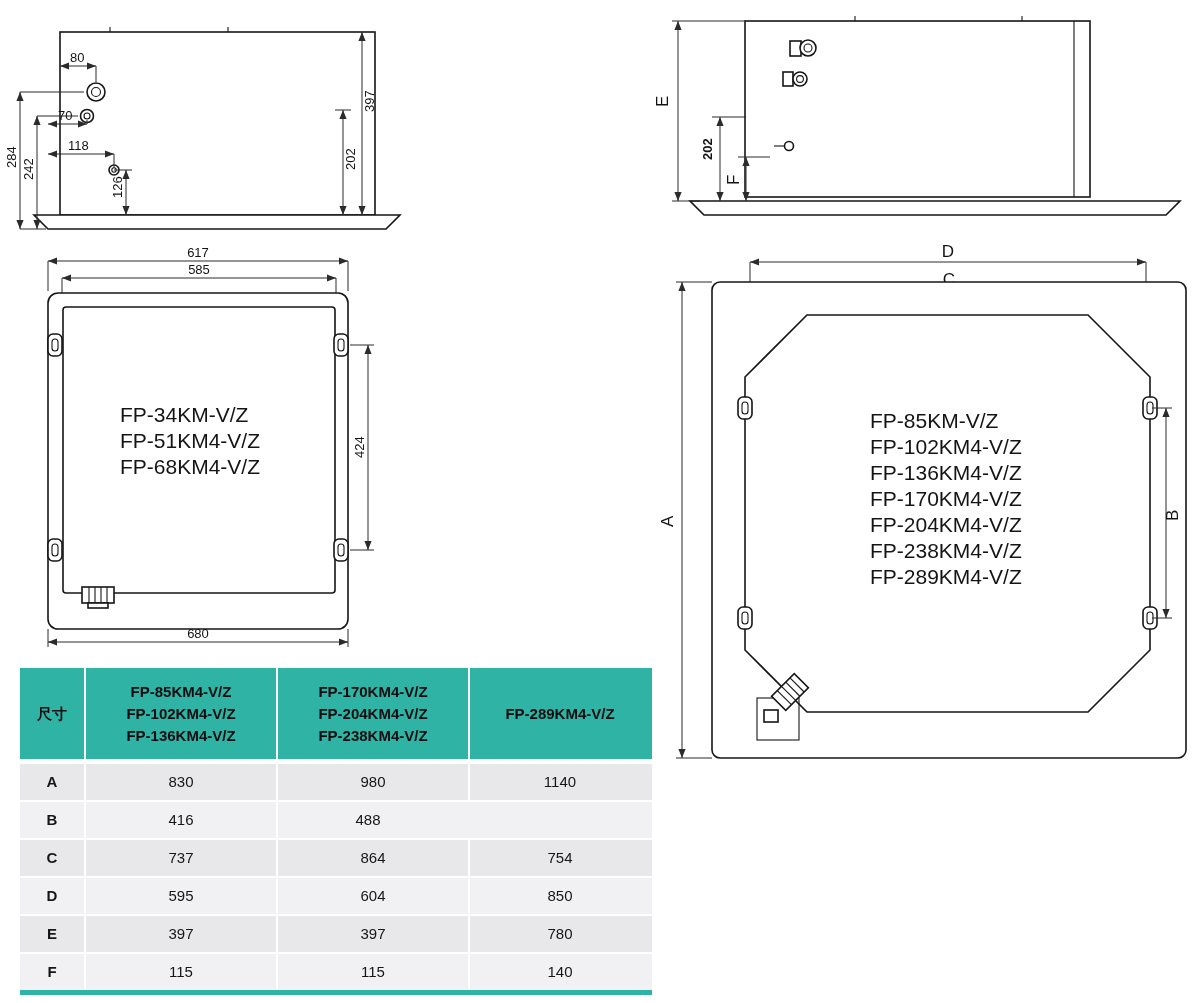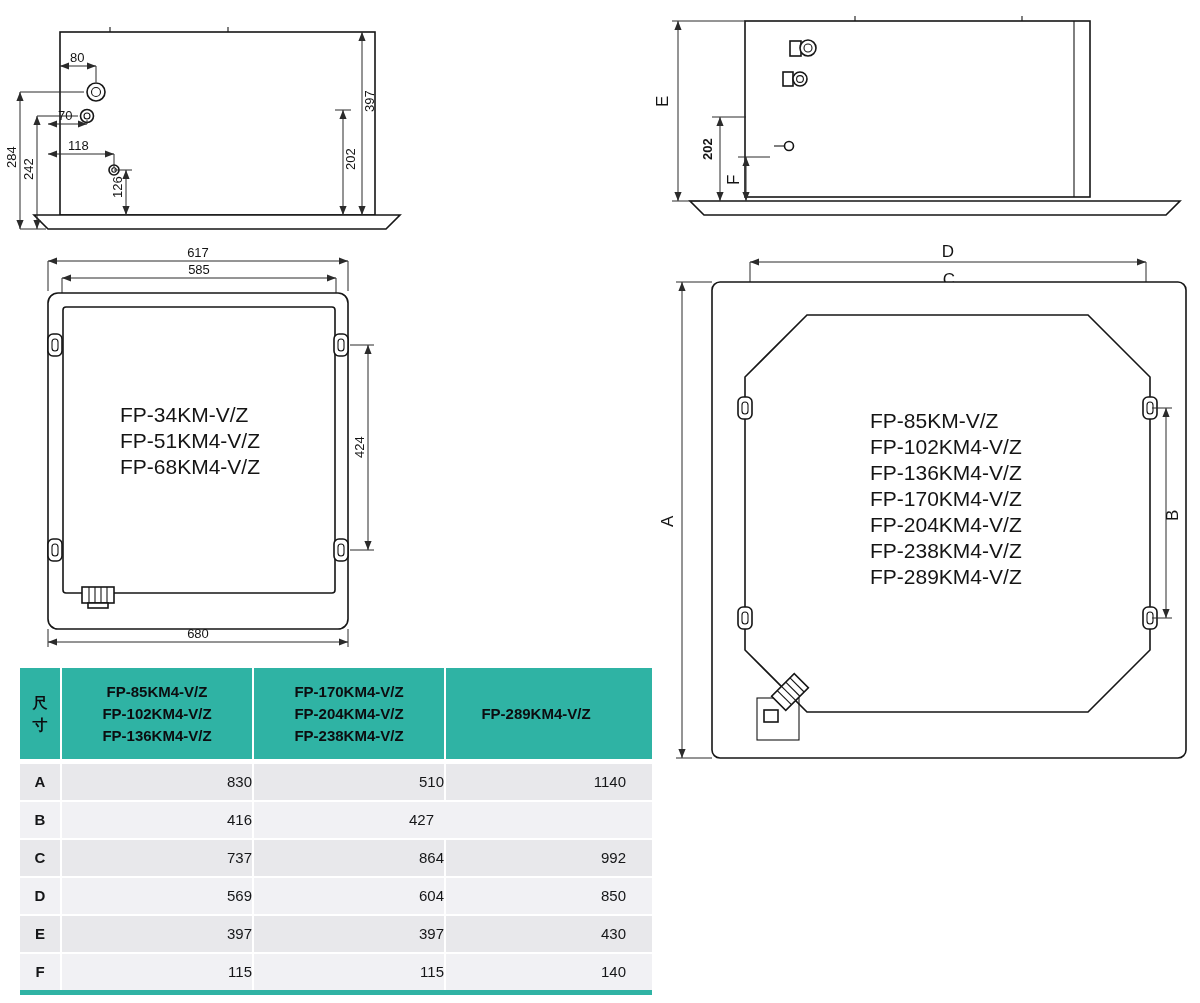--- a/index.html
+++ b/index.html
@@ -21,28 +21,28 @@
 
   
   #dim-table { position:absolute; left:20px; top:668px; width:632px; border-bottom:5px solid #2fb3a4; }
   .t-header { display:flex; background:#2fb3a4; border-bottom:3px solid #fff; }
   .t-hcell {
     display:flex; flex-direction:column; align-items:center; justify-content:center;
     padding:13px 6px; font-weight:bold; font-size:15px; line-height:1.45; color:#0c0d10;
     text-align:center;
   }
   .t-hcell + .t-hcell { border-left:2px solid #fff; }
-  .c0 { width:40px; } .c1 { width:192px; } .c2 { width:192px; } .c3 { width:182px; }
+  .c0 { width:64px; } .c1 { width:192px; } .c2 { width:192px; } .c3 { width:182px; }
   .t-row { display:flex; border-top:2px solid #fff; }
   .t-row:nth-child(even) { background:#e8e8eb; }
   .t-row:nth-child(odd)  { background:#f1f1f4; }
   .t-cell {
     height:36px; line-height:36px; text-align:center; font-size:15px; color:#151618;
   }
-  .t-cell + .t-cell { border-left:2px solid #fff;text-align:right; }
+  .t-cell + .t-cell { border-left:2px solid #fff; }
   .t-label { font-weight:bold; }
 </style>
 </head>
 <body>
 
 <svg class="abs" style="left:10px; top:20px;" width="400" height="220" viewBox="0 0 400 220">
   <defs>
     <marker id="ar1" viewBox="0 0 10 10" refX="10" refY="5" markerWidth="9" markerHeight="9" orient="auto-start-reverse">
       <path d="M0,1 L10,5 L0,9 z" fill="#2b2b2b"></path>
     </marker>
@@ -270,45 +270,45 @@
       <div>FP-170KM4-V/Z</div>
       <div>FP-204KM4-V/Z</div>
       <div>FP-238KM4-V/Z</div>
     </div>
     <div class="t-hcell c3">FP-289KM4-V/Z</div>
   </div>
 
   <div class="t-row">
     <div class="t-cell t-label c0">A</div>
     <div class="t-cell c1">830</div>
-    <div class="t-cell c2">510</div>
+    <div class="t-cell c2">980</div>
     <div class="t-cell c3">1140</div>
   </div>
   <div class="t-row">
     <div class="t-cell t-label c0">B</div>
     <div class="t-cell c2">416</div>
-    <div class="t-cell c3">427</div>
+    <div class="t-cell c3">488</div>
   </div>
   <div class="t-row">
     <div class="t-cell t-label c0">C</div>
     <div class="t-cell c1">737</div>
     <div class="t-cell c2">864</div>
-    <div class="t-cell c3">992</div>
+    <div class="t-cell c3">754</div>
   </div>
   <div class="t-row">
     <div class="t-cell t-label c0">D</div>
-    <div class="t-cell c1">569</div>
+    <div class="t-cell c1">595</div>
     <div class="t-cell c2">604</div>
     <div class="t-cell c3">850</div>
   </div>
   <div class="t-row">
     <div class="t-cell t-label c0">E</div>
     <div class="t-cell c1">397</div>
     <div class="t-cell c2">397</div>
-    <div class="t-cell c3">430</div>
+    <div class="t-cell c3">780</div>
   </div>
   <div class="t-row">
     <div class="t-cell t-label c0">F</div>
     <div class="t-cell c1">115</div>
     <div class="t-cell c2">115</div>
     <div class="t-cell c3">140</div>
   </div>
 </div>
 
 </body></html>

